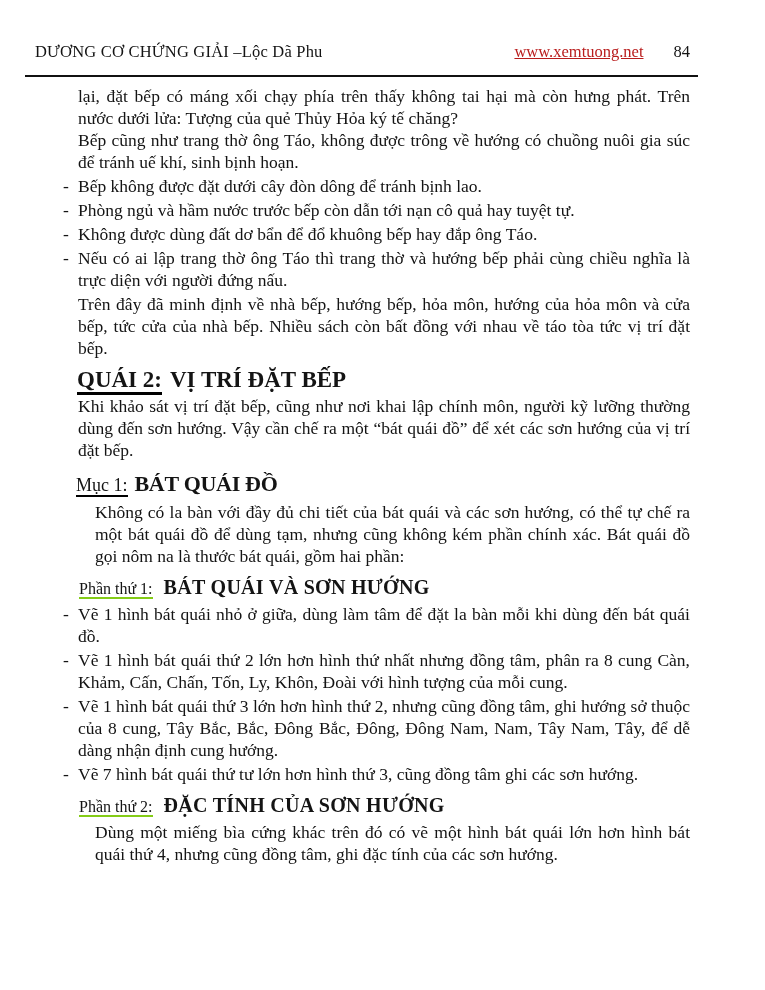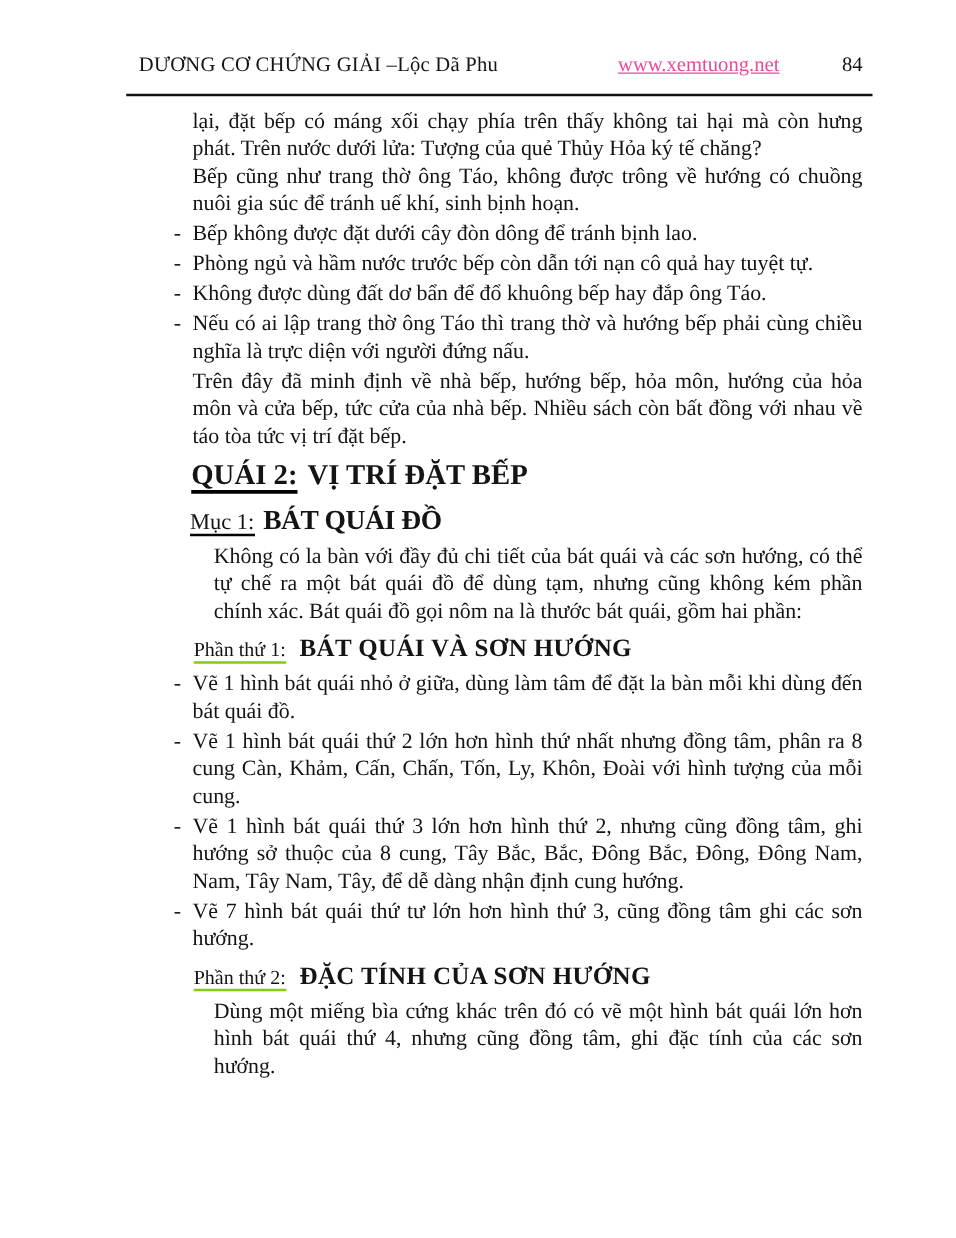--- a/index.html
+++ b/index.html
@@ -8,35 +8,35 @@
     height: 990px;
     background: #ffffff;
     color: #141414;
     font-family: "Liberation Serif", "DejaVu Serif", serif;
     overflow: hidden;
   }
   .page {
     box-sizing: border-box;
     width: 765px;
     height: 990px;
-    padding: 42px 75px 0 111px;
+    padding: 42px 75px 0 35px;
   }
   
   .header {
     display: flex;
     align-items: baseline;
     font-size: 16.5px;
     white-space: nowrap;
   }
   .header-title { letter-spacing: 0.2px; }
   .header-spacer { flex: 1; }
   .header-link {
-    color: #ec4899;
+    color: #b91c1c;
     text-decoration: underline;
-    margin-right: 50px;
+    margin-right: 30px;
     cursor: pointer;
   }
   .page-number { }
   .rule {
     border: none;
     border-top: 2.5px solid #111;
     margin: 13px -8px 8px -10px;
   }
   
   .content {
@@ -129,20 +129,21 @@
       <div class="bullet">
         <span class="dash">-</span>
         <span class="bullet-text">Không được dùng đất dơ bẩn để đổ khuông bếp hay đắp ông Táo.</span>
       </div>
       <div class="bullet">
         <span class="dash">-</span>
         <span class="bullet-text">Nếu có ai lập trang thờ ông Táo thì trang thờ và hướng bếp phải cùng chiều nghĩa là trực diện với người đứng nấu.</span>
       </div>
       <p class="para">Trên đây đã minh định về nhà bếp, hướng bếp, hỏa môn, hướng của hỏa môn và cửa bếp, tức cửa của nhà bếp. Nhiều sách còn bất đồng với nhau về táo tòa tức vị trí đặt bếp.</p>
       <div class="heading1"><span class="h-label">QUÁI 2:</span><span class="h-title">VỊ TRÍ ĐẶT BẾP</span></div>
+      <p class="para">Khi khảo sát vị trí đặt bếp, cũng như nơi khai lập chính môn, người kỹ lưỡng thường dùng đến sơn hướng. Vậy cần chế ra một “bát quái đồ” để xét các sơn hướng của vị trí đặt bếp.</p>
       <div class="heading2"><span class="h-label">Mục 1:</span><span class="h-title">BÁT QUÁI ĐỒ</span></div>
       <p class="para-indent">Không có la bàn với đầy đủ chi tiết của bát quái và các sơn hướng, có thể tự chế ra một bát quái đồ để dùng tạm, nhưng cũng không kém phần chính xác. Bát quái đồ gọi nôm na là thước bát quái, gồm hai phần:</p>
       <div class="heading3"><span class="h-label">Phần thứ 1:</span><span class="h-title">BÁT QUÁI VÀ SƠN HƯỚNG</span></div>
       <div class="bullet">
         <span class="dash">-</span>
         <span class="bullet-text">Vẽ 1 hình bát quái nhỏ ở giữa, dùng làm tâm để đặt la bàn mỗi khi dùng đến bát quái đồ.</span>
       </div>
       <div class="bullet">
         <span class="dash">-</span>
         <span class="bullet-text">Vẽ 1 hình bát quái thứ 2 lớn hơn hình thứ nhất nhưng đồng tâm, phân ra 8 cung Càn, Khảm, Cấn, Chấn, Tốn, Ly, Khôn, Đoài với hình tượng của mỗi cung.</span>

